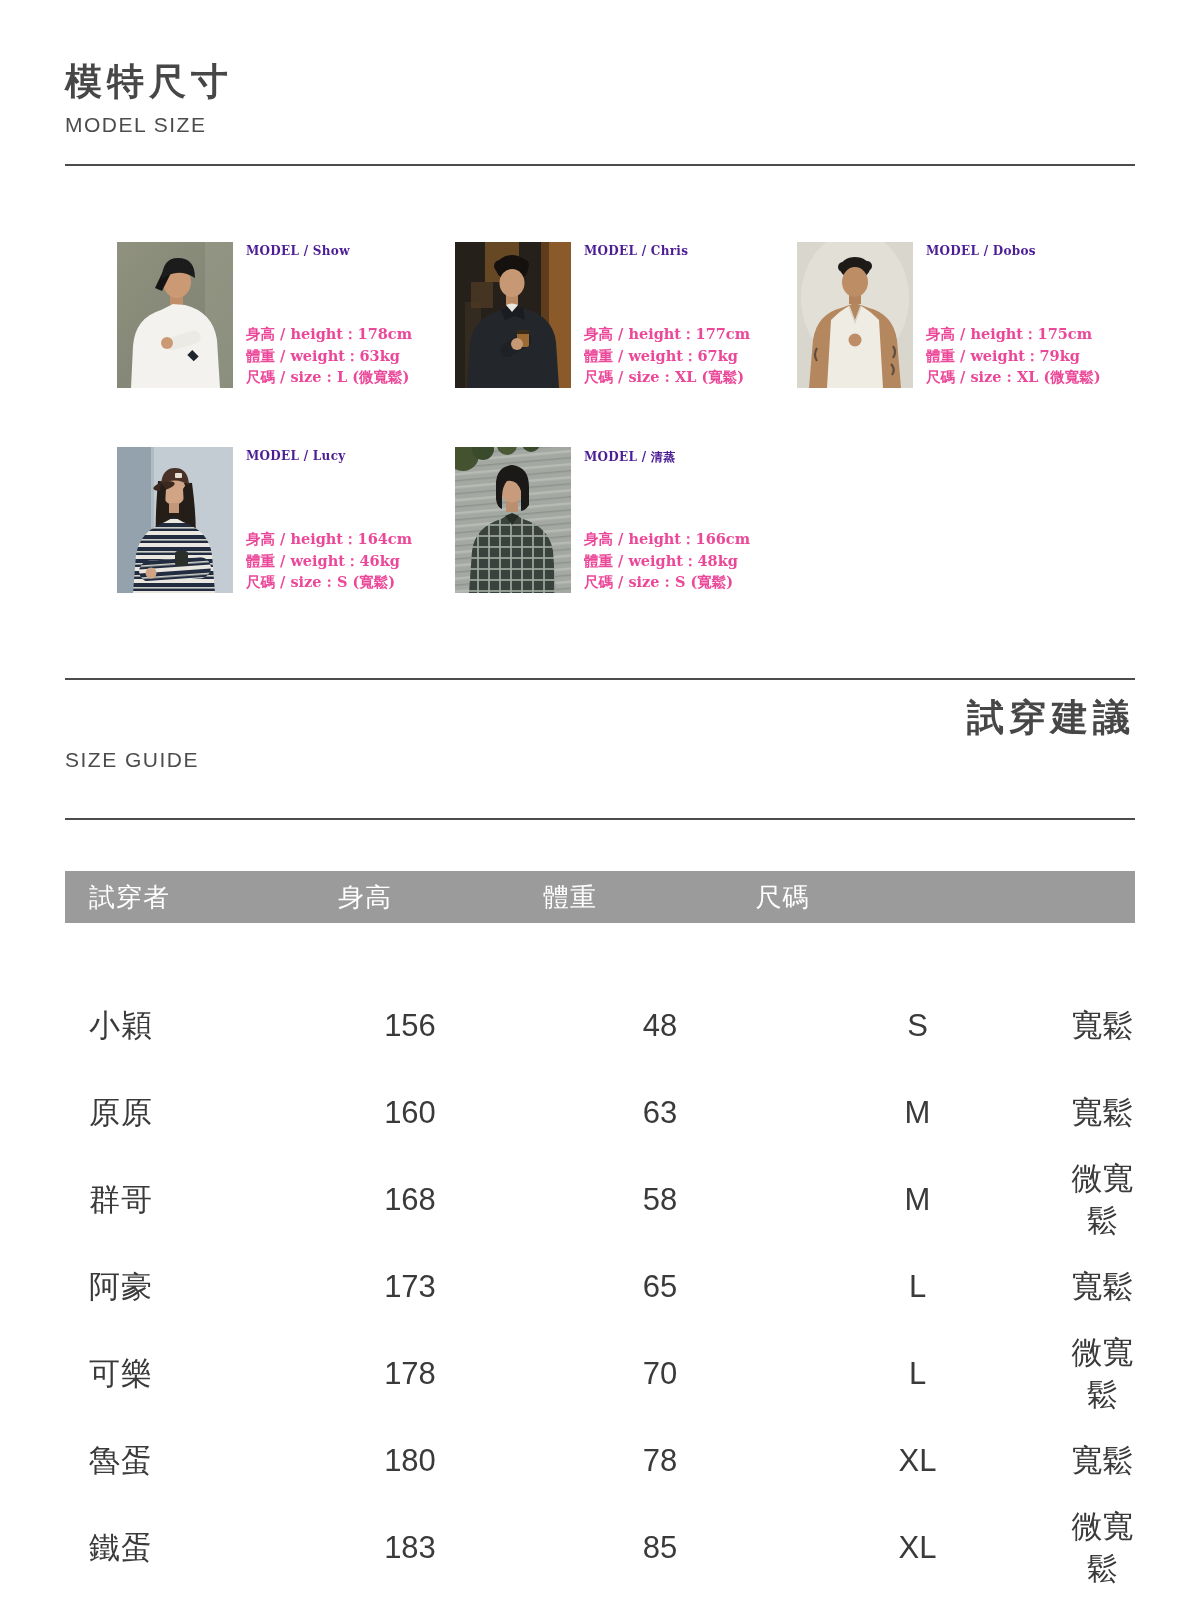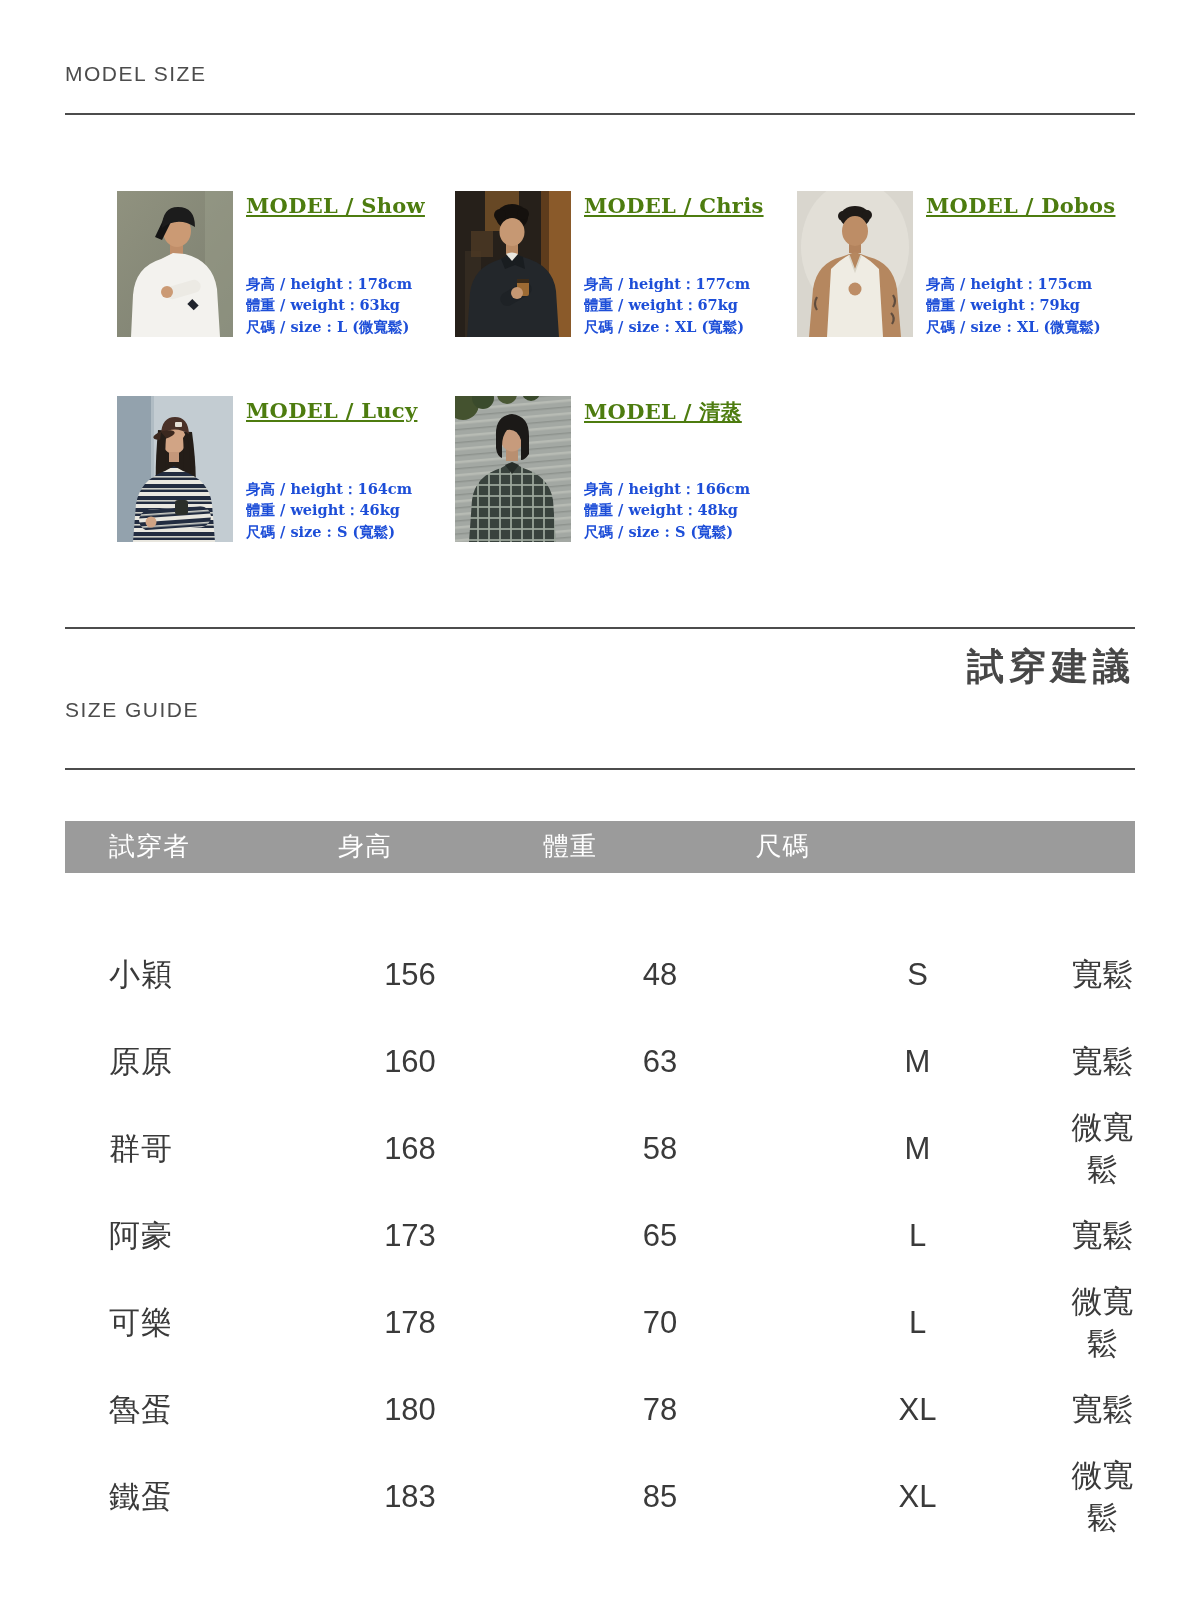--- a/index.html
+++ b/index.html
@@ -35,27 +35,27 @@
     width: 116px; height: 146px; flex: none;
     overflow: hidden; background: #ddd;
   }
   .photo svg { display: block; width: 116px; height: 146px; }
   .model-info {
     margin-left: 13px; padding-top: 2px; height: 146px;
     display: flex; flex-direction: column; min-width: 0;
   }
   .model-name {
     font-family: "DejaVu Serif", serif;
-    font-size: 21px; font-weight: 700; color: #4d7c0f;
-    letter-spacing: 0.3px; white-space: nowrap; text-decoration: underline;
+    font-size: 12px; font-weight: 700; color: #4c1d95;
+    letter-spacing: 0.3px; white-space: nowrap;
   }
   .model-stats {
     margin-top: auto;
     font-family: "DejaVu Serif", serif;
-    font-size: 14.5px; font-weight: 700; color: #1d4ed8;
+    font-size: 14.5px; font-weight: 700; color: #ec4899;
     line-height: 21.5px; white-space: nowrap;
   }
 
   .sec2-rule { margin-top: 85px; }
   .sec2-head { margin-top: 18px; text-align: right; }
   .sec2-en { margin-bottom: 46px; }
 
   
   .size-table { margin-top: 51px; width: 1070px; }
   .trow {
@@ -64,28 +64,29 @@
     align-items: center;
   }
   .thead {
     background: #9b9b9b; color: #ffffff;
     height: 52px; font-size: 26px; font-weight: 500;
     letter-spacing: 1px;
   }
   .tbody { margin-top: 59px; }
   .tbody .trow { height: 87px; font-size: 31px; font-weight: 400; color: #3a3a3a; gap: 45px; }
   .cell { text-align: center; }
-  .cell.first { text-align: left; padding-left: 44px; letter-spacing: 1px; }
+  .cell.first { text-align: left; padding-left: 24px; letter-spacing: 1px; }
 </style>
 </head>
 <body>
 
 <div class="page">
 
   <section>
+    <h1 class="sec-title-zh">模特尺寸</h1>
     <div class="sec-title-en">MODEL SIZE</div>
     <hr class="rule">
 
     <div class="models-grid">
 
       <div class="model-card">
         <div class="photo">
           <svg viewBox="0 0 116 146">
             <defs>
                 <linearGradient id="sbg" x1="0" y1="0" x2="1" y2="1">

